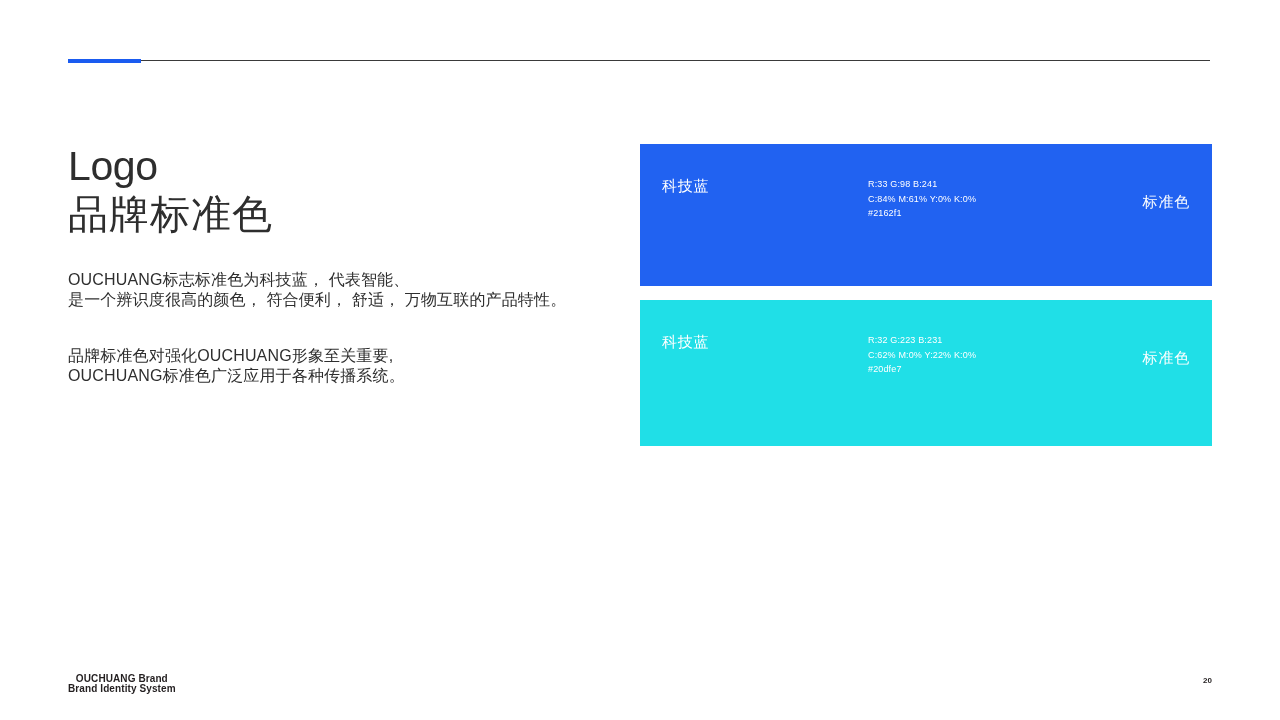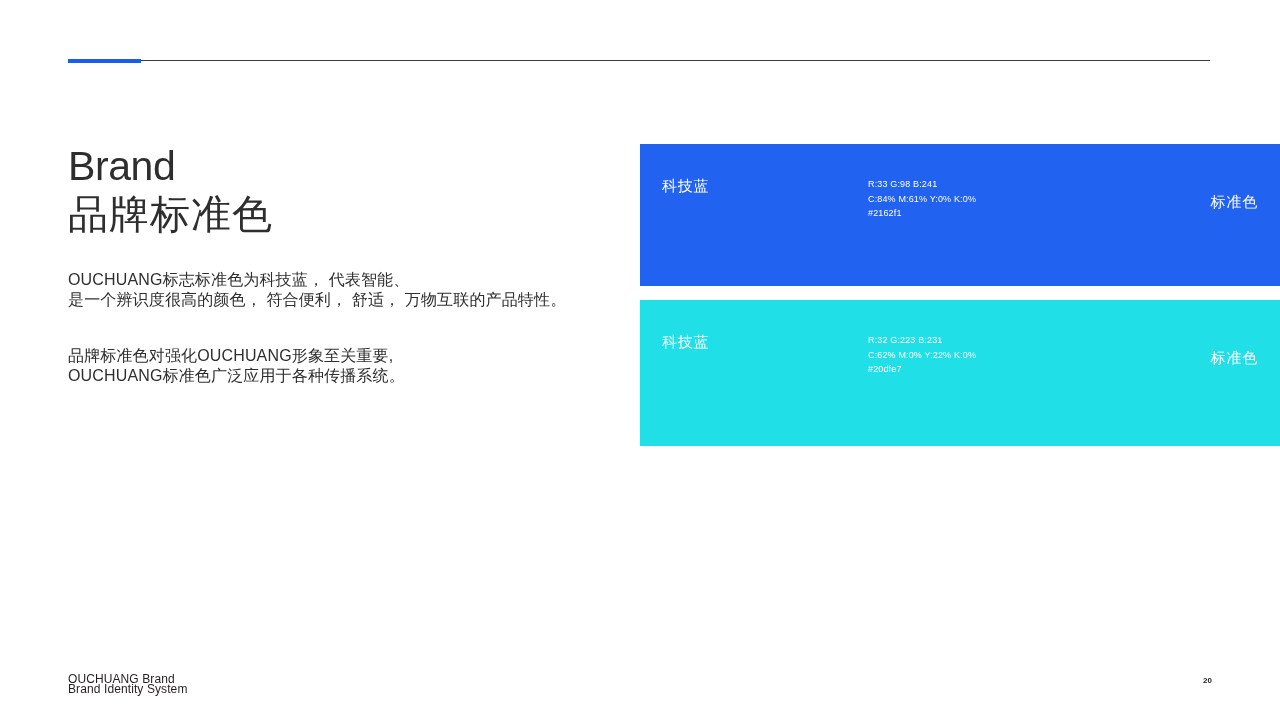--- a/index.html
+++ b/index.html
@@ -82,21 +82,21 @@
   }
   .body-copy .line {
     display: block;
     white-space: pre;
   }
 
   
   .swatch {
     position: absolute;
     left: 640px;
-    width: 640px;
+    width: 572px;
     box-sizing: border-box;
   }
   .swatch-primary {
     top: 144px;
     height: 142px;
     background: #2162f1;
   }
   .swatch-secondary {
     top: 300px;
     height: 146px;
@@ -130,25 +130,26 @@
   .swatch-spec span {
     display: block;
     white-space: pre;
   }
 
   
   .footer-brand {
     position: absolute;
     left: 68px;
     top: 674px;
-    font-size: 12px;
+    font-size: 10px;
     line-height: 10px;
-    font-weight: normal;
+    font-weight: bold;
     color: #231f20;
     letter-spacing: 0.1px;
+    text-align: center;
   }
   .footer-brand span {
     display: block;
   }
   .page-number {
     position: absolute;
     right: 68px;
     top: 676px;
     font-size: 8px;
     font-weight: bold;
@@ -159,21 +160,21 @@
 <body>
 
 <div class="header-rule">
   <div class="rule-line" style="background: rgb(58, 58, 58);"></div>
   <div class="rule-accent" style="background: rgb(26, 91, 240);"></div>
 </div>
 
 <div class="left-col">
 
   <div class="title-block">
-    <span class="title-en">Brand</span>
+    <span class="title-en">Logo</span>
     <span class="title-cn">品牌标准色</span>
   </div>
 
   <div class="body-copy">
     <p>
       <span class="line">OUCHUANG标志标准色为科技蓝， 代表智能、</span>
       <span class="line">是一个辨识度很高的颜色， 符合便利， 舒适， 万物互联的产品特性。</span>
     </p>
     <p>
       <span class="line">品牌标准色对强化OUCHUANG形象至关重要,</span>

